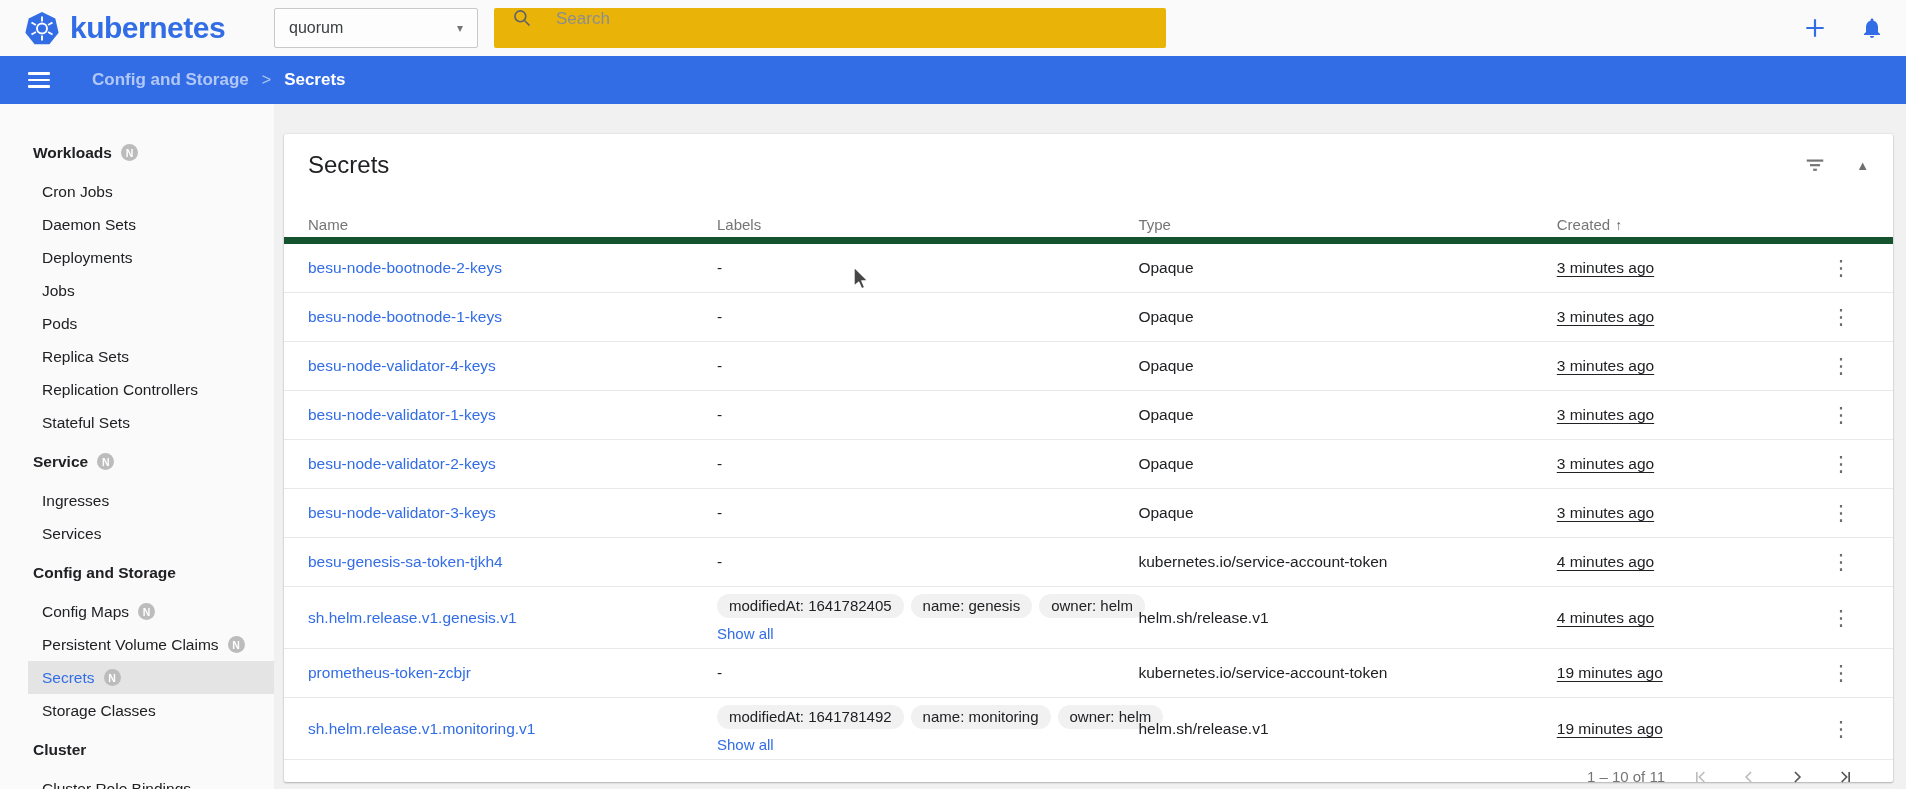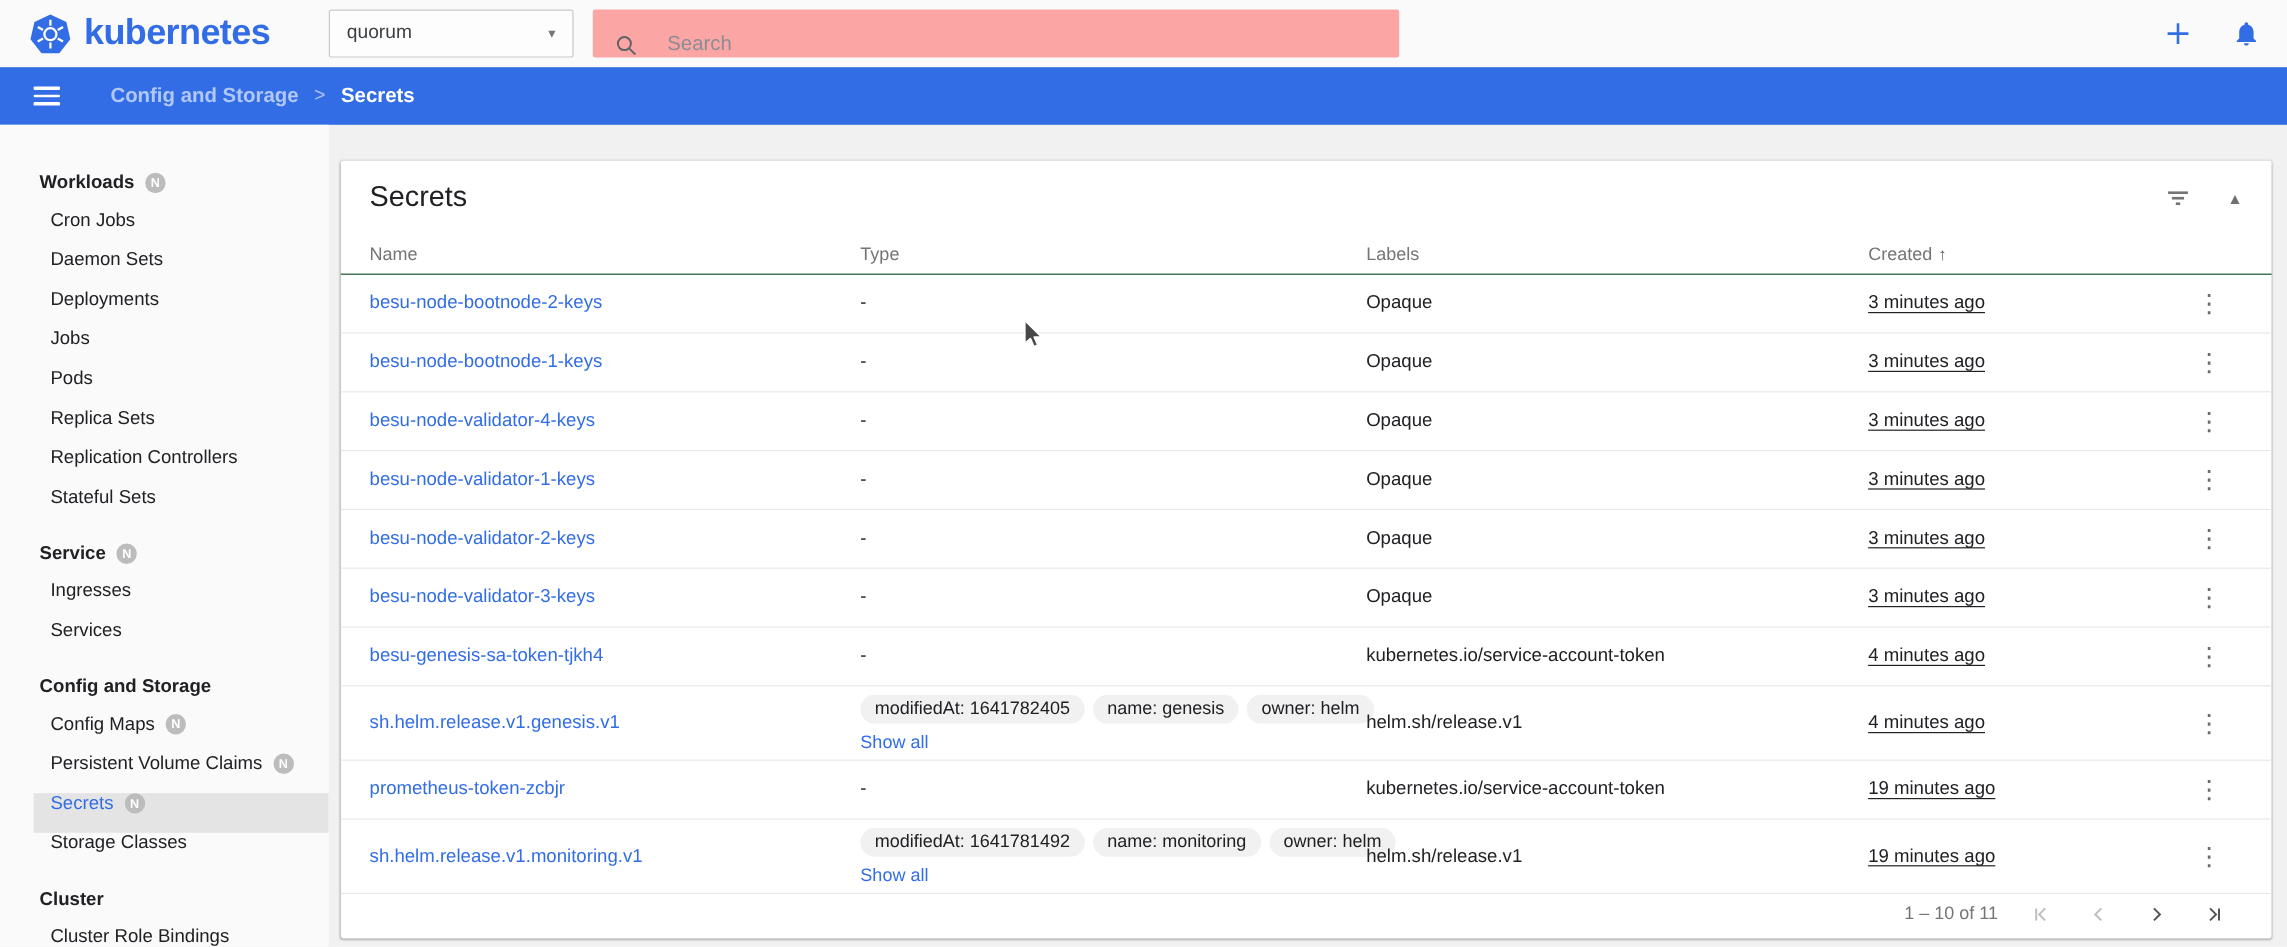--- a/index.html
+++ b/index.html
@@ -14,22 +14,22 @@
   .topbar { height:56px; background:#fafafa; display:flex; align-items:center; }
   .logo-area { width:274px; flex-shrink:0; display:flex; align-items:center; padding-left:24px; gap:10px; }
   .wordmark { font-size:30px; font-weight:700; color:#326de6; letter-spacing:-0.5px; }
   .ns-select {
     width:204px; height:40px; background:#fdfdfd; border:1px solid #c9c9c9; border-radius:2px;
     display:flex; align-items:center; justify-content:space-between; padding:0 14px; cursor:pointer;
   }
   .ns-value { font-size:16px; color:#3c4043; }
   .ns-caret { font-size:12px; color:#757575; }
   .searchbar {
-    margin-left:16px; width:672px; height:40px; background:#fca5a5; border-radius:2px;
-    display:flex; align-items:flex-end; padding:0 18px; gap:22px;
+    margin-left:16px; width:672px; height:40px; background:#eab308; border-radius:2px;
+    display:flex; align-items:flex-start; padding:0 18px; gap:22px;
   }
   .searchbar input {
     border:none; outline:none; background:transparent; font-family:inherit;
     font-size:17px; color:#3c4043; flex:1;
   }
   .searchbar input::placeholder { color:#8a8e94; }
   .topbar-right { margin-left:auto; display:flex; align-items:center; gap:32px; padding-right:22px; }
   .icon-btn { background:none; border:none; padding:0; cursor:pointer; display:flex; align-items:center; justify-content:center; }
   
   .crumbbar { height:48px; background:#326de6; display:flex; align-items:center; }
@@ -39,21 +39,21 @@
   .crumb-sep { margin:0 13px; color:rgba(255,255,255,0.62); font-size:16px; }
   .crumb-current { color:#ffffff; font-weight:700; font-size:17px; }
   
   .layout { display:flex; height:685px; }
   .sidebar { width:274px; flex-shrink:0; background:#fafafa; padding-top:26px; overflow:hidden; }
   .nav-section-title {
     height:33px; margin:6px 0; display:flex; align-items:center; gap:9px;
     padding-left:33px; font-weight:700; font-size:15.5px; color:#202124; cursor:pointer;
   }
   .nav-item {
-    height:33px; display:flex; gap:9px;
+    height:33px; display:flex; align-items:center; gap:9px;
     margin-left:28px; padding-left:14px; font-size:15.5px; color:#202124; cursor:pointer;
   }
   .nav-item.selected { background:#e4e4e4; color:#326de6; }
   .n-badge {
     width:17px; height:17px; border-radius:50%; background:#bcbcbc; color:#fff;
     font-size:10.5px; font-weight:700; display:flex; align-items:center; justify-content:center; flex-shrink:0;
   }
   
   .content { flex:1; padding:30px 13px 0 10px; }
   .card {
@@ -62,21 +62,21 @@
     display:flex; flex-direction:column;
   }
   .card-header { height:62px; flex-shrink:0; display:flex; align-items:center; padding:0 24px; }
   .card-title { font-size:24px; color:#202124; flex:1; }
   .card-header-icons { display:flex; align-items:center; gap:30px; }
   .collapse-glyph { font-size:13px; color:#6f6f6f; }
   .thead, .trow {
     display:grid; grid-template-columns:26.2% 27% 26.8% 1fr 56px;
     align-items:center; padding:0 24px;
   }
-  .thead { height:33px; flex-shrink:0; font-size:15px; color:#757575; border-bottom:1px solid #14532d; }
+  .thead { height:33px; flex-shrink:0; font-size:15px; color:#757575; border-bottom:7px solid #14532d;margin-top:15px; }
   .sort-arrow { color:#616161; margin-left:5px; font-size:14px; }
   .trow { height:49px; flex-shrink:0; border-bottom:1px solid #e8e8e8; font-size:15.5px; }
   .trow.tall { height:62px; }
   .trow:nth-last-of-type(1) { border-bottom:none; }
   .name-link { color:#326de6; text-decoration:none; cursor:pointer; }
   .created-text { text-decoration:underline; text-underline-offset:3px; cursor:default; }
   .kebab { font-size:21px; color:#6b6b6b; text-align:center; cursor:pointer; background:none; border:none; width:100%; }
   .labels-stack { display:flex; flex-direction:column; align-items:flex-start; gap:7px; padding:7px 0; }
   .chip-row { display:flex; gap:7px; }
   .chip {
@@ -236,22 +236,22 @@
             </svg>
           </button>
           <button class="icon-btn">
             <span class="collapse-glyph">▲</span>
           </button>
         </div>
       </div>
 
       <div class="thead">
         <div>Name</div>
+        <div>Labels</div>
         <div>Type</div>
-        <div>Labels</div>
         <div>
           <span>Created</span><span class="sort-arrow">↑</span>
         </div>
         <div></div>
       </div>
 
       <div class="trow">
         <div><a class="name-link">besu-node-bootnode-2-keys</a></div>
         <div>-</div>
         <div>Opaque</div>

